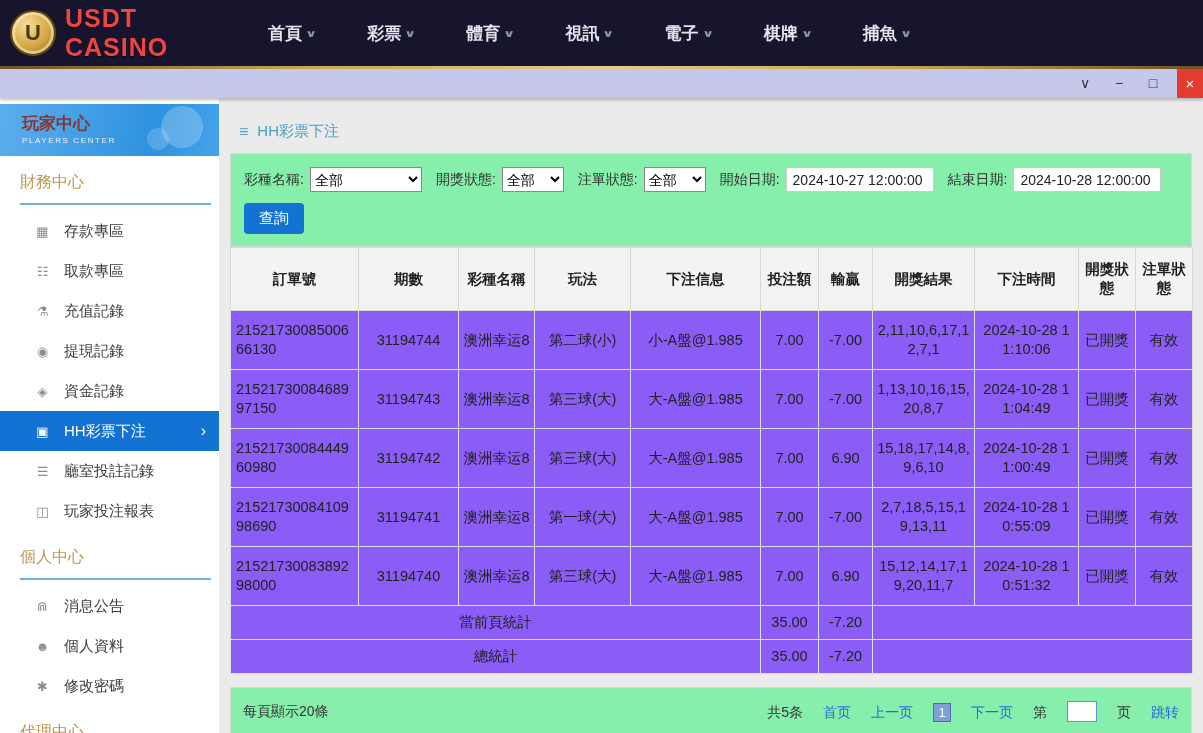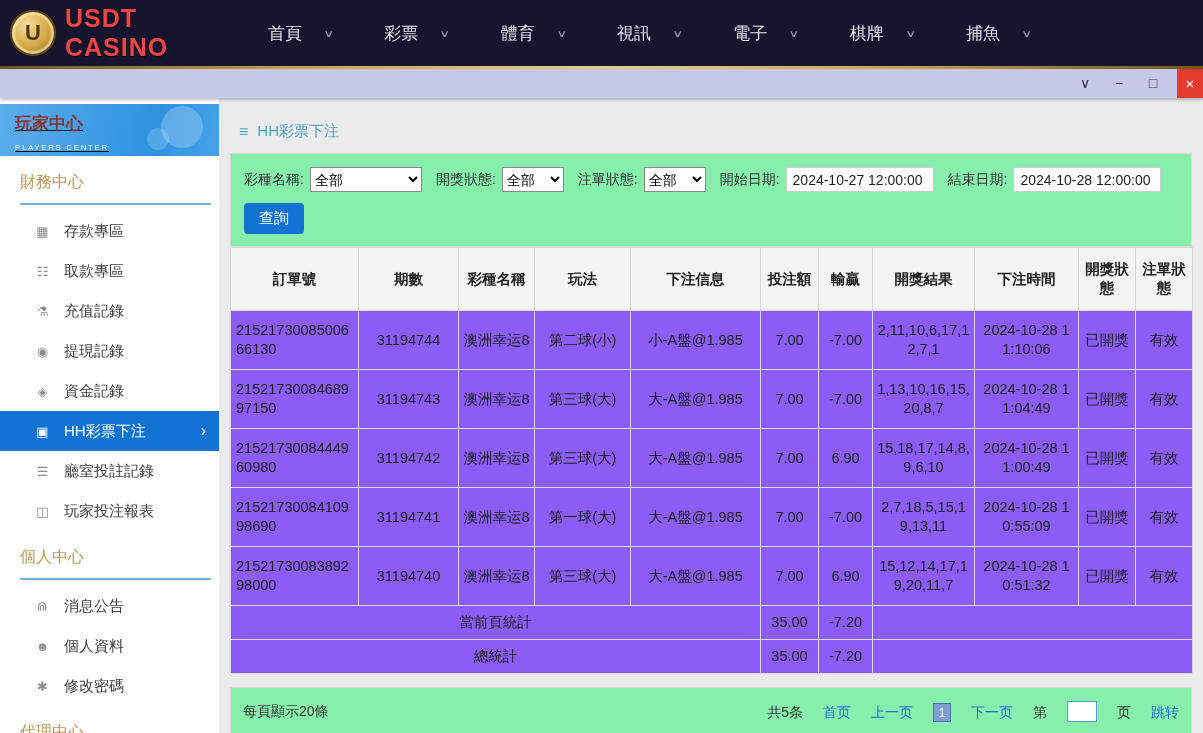--- a/index.html
+++ b/index.html
@@ -8,39 +8,39 @@
 
   
   .topnav{height:66px;background:#16152d;display:flex;align-items:center;padding:0 10px;}
   .logo{display:flex;align-items:center;gap:9px;width:214px;cursor:pointer;}
   .logo-coin{width:46px;height:46px;border-radius:50%;flex-shrink:0;
     background:radial-gradient(circle at 35% 30%,#f7dd9a,#d4a845 55%,#8a6420);
     border:2px solid #5f4716;display:flex;align-items:center;justify-content:center;
     font-weight:bold;font-size:22px;color:#4d3810;box-shadow:inset 0 0 0 3px rgba(255,245,200,.55);}
   .logo-text{font-size:25px;font-weight:bold;color:#ef4444;letter-spacing:1px;text-shadow:0 1px 1px rgba(0,0,0,.6);}
   .nav{display:flex;gap:52px;margin-left:44px;}
-  .nav-item{display:flex;align-items:center;gap:23px;color:#e3e3ee;font-size:17px;cursor:pointer;}
+  .nav-item{display:flex;align-items:center;gap:5px;color:#e3e3ee;font-size:17px;cursor:pointer;font-weight:bold;}
   .nav-caret{font-size:10px;color:#8f93a8;transform:scaleX(1.5);}
   .gold-line{height:3px;background:linear-gradient(90deg,#6e5420,#c8a452,#e8cc85,#c8a452,#6e5420);}
 
   
   .titlebar{height:29px;background:#c5c8e8;display:flex;align-items:center;justify-content:flex-end;
     gap:14px;box-shadow:0 2px 3px rgba(0,0,0,.25);position:relative;z-index:3;}
   .win-btn{color:#33334a;font-size:14px;width:20px;text-align:center;cursor:pointer;line-height:29px;}
   .win-btn.win-close{background:#e23c30;color:#fff;width:26px;height:29px;font-size:15px;}
 
   
   .layout{display:flex;height:635px;}
   .sidebar{width:219px;background:#fff;flex-shrink:0;overflow:hidden;}
   .sb-header{margin-top:6px;height:52px;background:linear-gradient(100deg,#5caeec 0%,#2e92e0 70%,#47a3ea 100%);
-    padding:8px 0 0 15px;position:relative;overflow:hidden;text-decoration:underline;}
+    padding:8px 0 0 22px;position:relative;overflow:hidden;}
   .sb-header::before{content:"";position:absolute;right:16px;top:2px;width:42px;height:42px;border-radius:50%;background:rgba(255,255,255,.22);}
   .sb-header::after{content:"";position:absolute;right:50px;top:24px;width:22px;height:22px;border-radius:50%;background:rgba(255,255,255,.18);}
   .sb-title{font-size:17px;font-weight:bold;color:#8a3430;position:relative;z-index:1;}
-  .sb-sub{font-size:8px;color:#eef4fb;letter-spacing:1.6px;margin-top:8px;position:relative;z-index:1;}
+  .sb-sub{font-size:8px;color:#eef4fb;letter-spacing:1.6px;margin-top:1px;position:relative;z-index:1;}
   .sb-section-title{font-size:16px;color:#bb9751;margin:16px 8px 6px 20px;padding-bottom:10px;border-bottom:2px solid #6cb2e6;}
   .sb-item{height:40px;display:flex;align-items:center;padding-left:34px;gap:13px;font-size:15px;color:#3c3c3c;cursor:pointer;position:relative;}
   .sb-icon{width:17px;text-align:center;font-size:13px;color:#8d8d8d;}
   .sb-item.active{background:#1373d2;color:#fff;}
   .sb-item.active .sb-icon{color:#fff;}
   .sb-caret{position:absolute;right:13px;font-size:16px;color:#fff;}
 
   
   .main{flex:1;padding:0 11px;overflow:hidden;background:#ebebeb;}
   .crumb{margin:24px 0 0 9px;font-size:15px;color:#4aa0bf;display:flex;align-items:center;gap:9px;}

